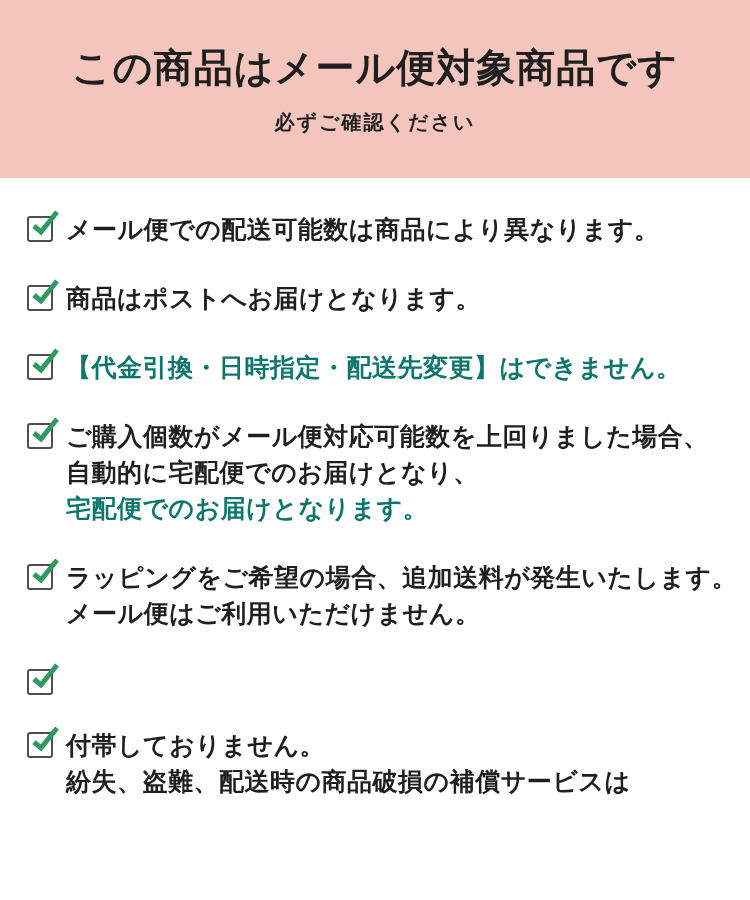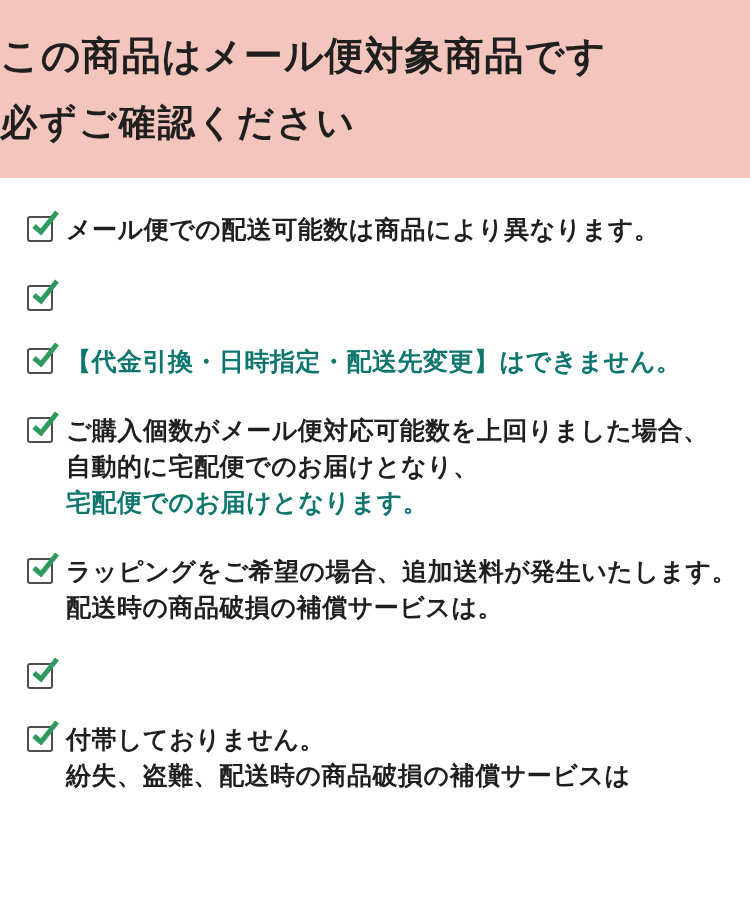--- a/index.html
+++ b/index.html
@@ -6,34 +6,34 @@
   body{
     width:750px;height:900px;
     background:#ffffff;
     font-family:"DejaVu Sans","Liberation Sans",sans-serif;
     overflow:hidden;
   }
   .header{
     height:178px;
     background:#f4c5bc;
     display:flex;flex-direction:column;
-    justify-content:center;
+    align-items:center;justify-content:center;
     gap:19px;
     box-sizing:border-box;
     padding-top:4px;
   }
   .title{
     font-size:39px;
     font-weight:700;
     color:#1f1f1f;
     letter-spacing:1px;
     line-height:1.15;
   }
   .subtitle{
-    font-size:37px;
+    font-size:20px;
     font-weight:700;
     color:#1f1f1f;
     letter-spacing:2px;
   }
   .content{
     padding:34px 4px 0 27px;
   }
   .notice{
     display:flex;
     align-items:flex-start;
@@ -85,20 +85,23 @@
       <span class="line" data-color="black">メール便での配送可能数は商品により異なります。</span>
     </div>
   </div>
 
   <div class="notice">
     <span class="checkbox">
       <svg viewBox="0 0 30 30">
           <path d="M5 17 L12 23 L28 3" fill="none" stroke="#2e9a60" stroke-width="5"></path>
         </svg>
     </span>
+    <div class="lines">
+      <span class="line" data-color="black">商品はポストへお届けとなります。</span>
+    </div>
   </div>
 
   <div class="notice">
     <span class="checkbox">
       <svg viewBox="0 0 30 30">
           <path d="M5 17 L12 23 L28 3" fill="none" stroke="#2e9a60" stroke-width="5"></path>
         </svg>
     </span>
     <div class="lines">
       <span class="line" data-color="red">【代金引換・日時指定・配送先変更】はできません。</span>
@@ -119,21 +122,21 @@
   </div>
 
   <div class="notice">
     <span class="checkbox">
       <svg viewBox="0 0 30 30">
           <path d="M5 17 L12 23 L28 3" fill="none" stroke="#2e9a60" stroke-width="5"></path>
         </svg>
     </span>
     <div class="lines">
       <span class="line" data-color="black">ラッピングをご希望の場合、追加送料が発生いたします。</span>
-      <span class="line" data-color="black">配送時の商品破損の補償サービスは。</span>
+      <span class="line" data-color="black">メール便はご利用いただけません。</span>
     </div>
   </div>
 
   <div class="notice">
     <span class="checkbox">
       <svg viewBox="0 0 30 30">
           <path d="M5 17 L12 23 L28 3" fill="none" stroke="#2e9a60" stroke-width="5"></path>
         </svg>
     </span>
   </div>

